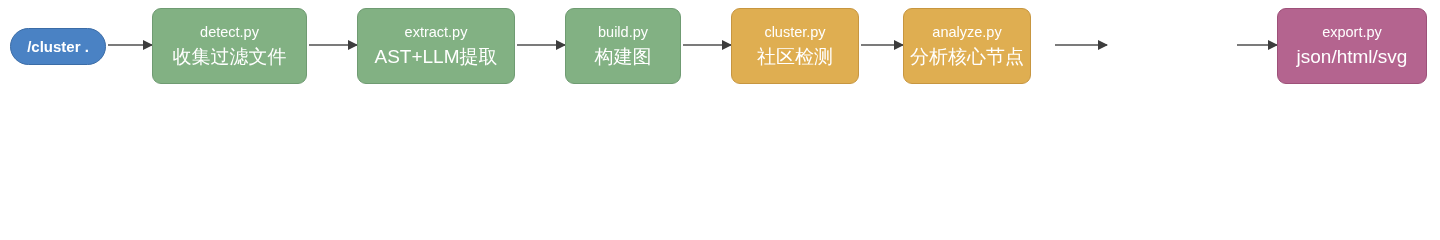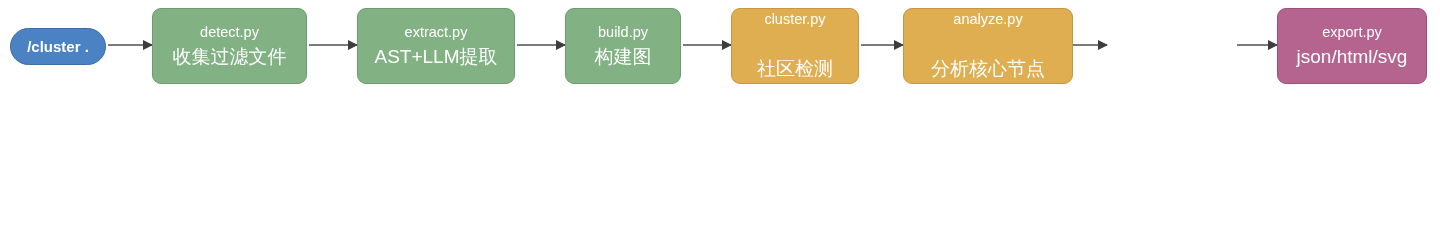--- a/index.html
+++ b/index.html
@@ -70,21 +70,21 @@
 
   
   .node-box {
     border-radius: 9px;
     font-size: 14.5px;
   }
   .node-box .line1 { font-size: 14.5px; }
   .node-box .line2 { font-size: 19px; }
 
   .fill-green  { background: #82b183; border: 1px solid #6f9b72; }
-  .fill-orange { background: #dfae51; border: 1px solid #c79640; justify-content: space-between; }
+  .fill-orange { background: #dfae51; border: 1px solid #c79640; }
   .fill-purple { background: #b4648f; border: 1px solid #9d5179; }
 </style>
 </head>
 <body>
 
 <div id="flow-canvas">
     <div class="connector" style="left: 108px; width: 44px;"></div>
     <div class="connector" style="left: 309px; width: 48px;"></div>
     <div class="connector" style="left: 517px; width: 48px;"></div>
     <div class="connector" style="left: 683px; width: 48px;"></div>
@@ -103,21 +103,21 @@
       <span class="line2">AST+LLM提取</span>
     </div>
     <div class="node node-box fill-green" style="left: 565px; top: 8px; width: 116px; height: 76px;">
       <span class="line1">build.py</span>
       <span class="line2">构建图</span>
     </div>
     <div class="node node-box fill-orange" style="left: 731px; top: 8px; width: 128px; height: 76px;">
       <span class="line1">cluster.py</span>
       <span class="line2">社区检测</span>
     </div>
-    <div class="node node-box fill-orange" style="left: 903px; top: 8px; width: 170px; height: 76px;">
+    <div class="node node-box fill-orange" style="left: 903px; top: 8px; width: 128px; height: 76px;">
       <span class="line1">analyze.py</span>
       <span class="line2">分析核心节点</span>
     </div>
     <div class="node node-box fill-purple" style="left: 1277px; top: 8px; width: 150px; height: 76px;">
       <span class="line1">export.py</span>
       <span class="line2">json/html/svg</span>
     </div>
   </div>
 
 </body></html>

